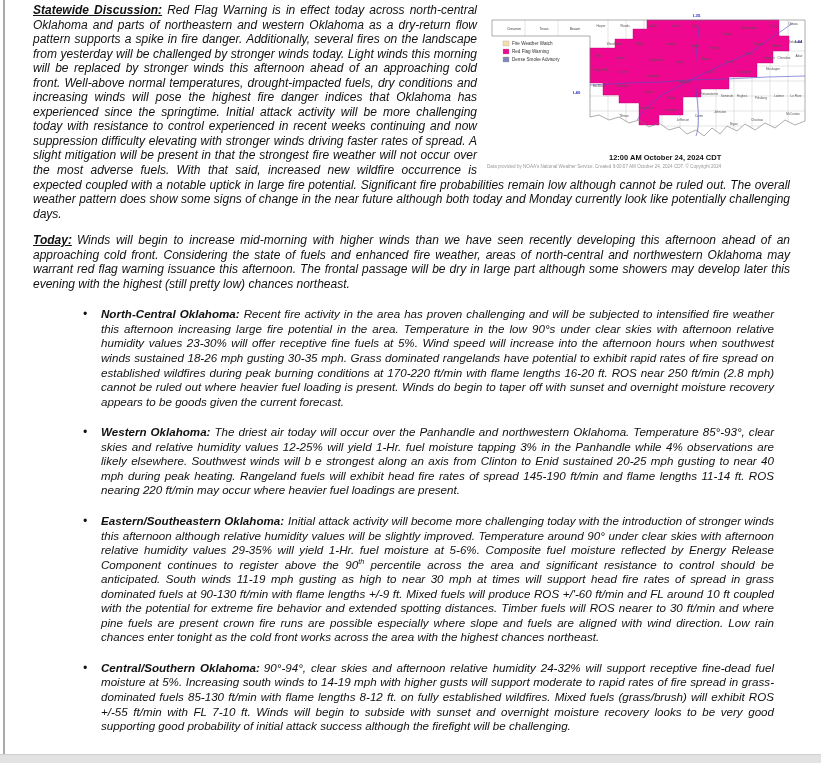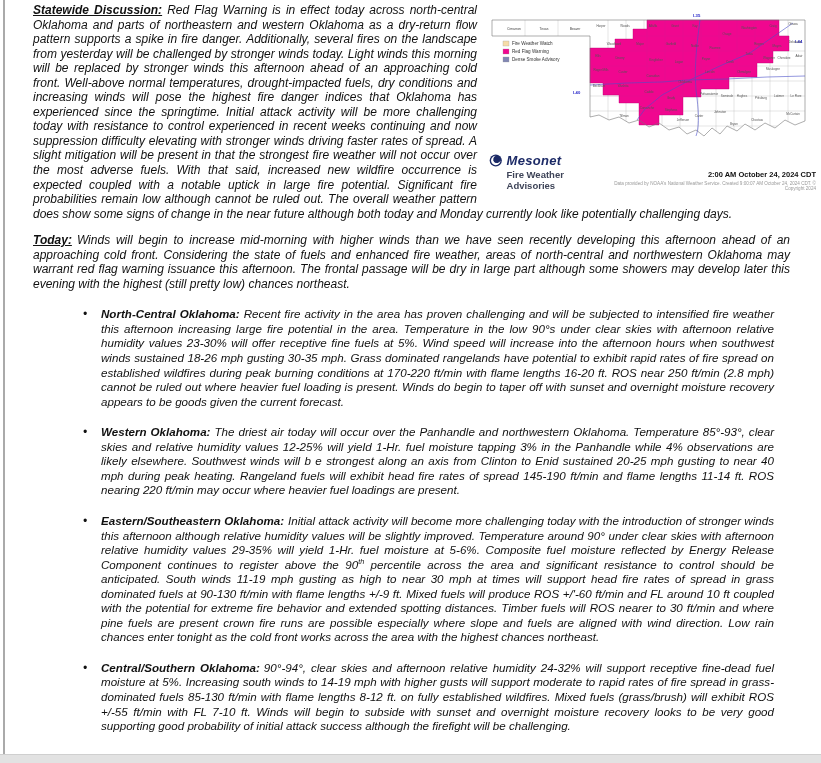--- a/index.html
+++ b/index.html
@@ -160,33 +160,22 @@
           <text class="county" x="233" y="110">Johnston</text>
           <text class="county" x="247" y="122">Bryan</text>
           <text class="county" x="270" y="118">Choctaw</text>
           <text class="county" x="306" y="112">McCurtain</text>
           <text class="county" x="137" y="114">Tillman</text>
           <text class="county" x="196" y="118">Jefferson</text>
         </g>
       </svg>
 
       <div class="map-footer">
-        <div class="brand">
-          <svg width="15" height="15" viewBox="0 0 20 20">
-            <circle cx="10" cy="10" r="9" fill="#1c2a66"></circle>
-            <path d="M10,3 a7,7 0 1 0 7,7 a5.5,5.5 0 1 1 -7,-7 Z" fill="#fff"></path>
-            <circle cx="10" cy="10" r="3.2" fill="#1c2a66"></circle>
-          </svg>
-          <div>
-            <div class="brand-name">Mesonet</div>
-            <div class="brand-caption">Fire Weather Advisories</div>
-          </div>
-        </div>
         <div class="stamp">
-          <div class="time">2:00 AM October 24, 2024 CDT</div>
+          <div class="time">12:00 AM October 24, 2024 CDT</div>
           <div class="attrib">Data provided by NOAA's National Weather Service. Created 9:00:07 AM October 24, 2024 CDT. © Copyright 2024</div>
         </div>
       </div>
     </div>
 
     <p class="para">
       <span class="h">Statewide Discussion:</span><span>Red Flag Warning is in effect today across north-central Oklahoma and parts of northeastern and western Oklahoma as a dry-return flow pattern supports a spike in fire danger.  Additionally, several fires on the landscape from yesterday will be challenged by stronger winds today. Light winds this morning will be replaced by stronger winds this afternoon ahead of an approaching cold front.  Well-above normal temperatures, drought-impacted fuels, dry conditions and increasing winds will pose the highest fire danger indices that Oklahoma has experienced since the springtime.  Initial attack activity will be more challenging today with resistance to control experienced in recent weeks continuing and now suppression difficulty elevating with stronger winds driving faster rates of spread.  A slight mitigation will be present in that the strongest fire weather will not occur over the most adverse fuels.  With that said, increased new wildfire occurrence is expected coupled with a notable uptick in large fire potential.  Significant fire probabilities remain low although cannot be ruled out.  The overall weather pattern does show some signs of change in the near future although both today and Monday currently look like potentially challenging days.</span>
     </p>
 
     <p class="para">

